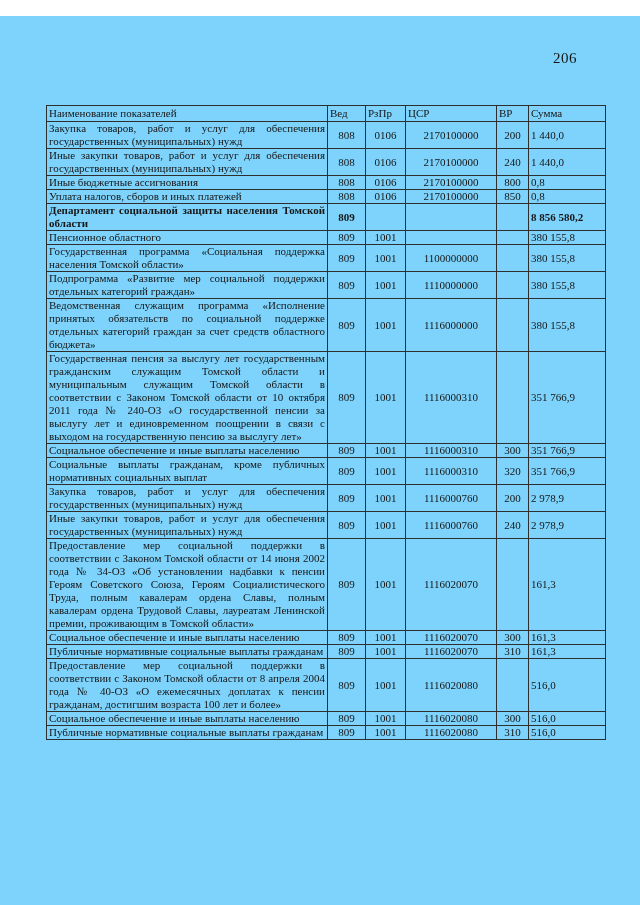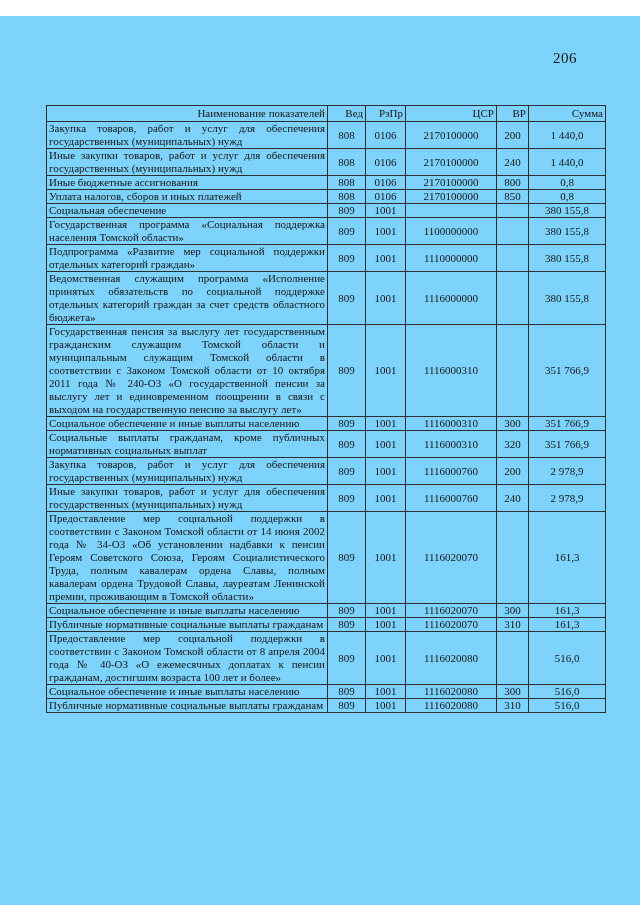--- a/index.html
+++ b/index.html
@@ -35,35 +35,35 @@
     line-height: 13px;
   }
   table.budget th,
   table.budget td {
     border: 1px solid #2e2e2e;
     padding: 0 2px;
     overflow: hidden;
   }
   table.budget th {
     font-weight: normal;
-    text-align: right;
+    text-align: left;
     padding: 1px 2px;
   }
   td.cell-name {
     text-align: justify;
     text-justify: inter-word;
     vertical-align: top;
     font-family: Liberation Serif, serif;
   }
   td.cell-num {
     text-align: center;
     vertical-align: middle;
   }
   td.cell-sum {
-    text-align: center;
+    text-align: left;
     vertical-align: middle;
     padding-right: 3px;
   }
   tr.row-bold {
     font-weight: bold;
   }
 </style>
 </head>
 <body>
 
@@ -116,22 +116,30 @@
       <td class="cell-sum">0,8</td>
     </tr>
         <tr>
       <td class="cell-name">Уплата налогов, сборов и иных платежей</td>
       <td class="cell-num">808</td>
       <td class="cell-num">0106</td>
       <td class="cell-num">2170100000</td>
       <td class="cell-num">850</td>
       <td class="cell-sum">0,8</td>
     </tr>
-        <tr>
-      <td class="cell-name">Социальная обеспечение</td>
+        <tr class="row-bold">
+      <td class="cell-name">Департамент социальной защиты населения Томской области</td>
+      <td class="cell-num">809</td>
+      <td class="cell-num"></td>
+      <td class="cell-num"></td>
+      <td class="cell-num"></td>
+      <td class="cell-sum">8 856 580,2</td>
+    </tr>
+        <tr>
+      <td class="cell-name">Пенсионное областного</td>
       <td class="cell-num">809</td>
       <td class="cell-num">1001</td>
       <td class="cell-num"></td>
       <td class="cell-num"></td>
       <td class="cell-sum">380 155,8</td>
     </tr>
         <tr>
       <td class="cell-name">Государственная программа «Социальная поддержка населения Томской области»</td>
       <td class="cell-num">809</td>
       <td class="cell-num">1001</td>

